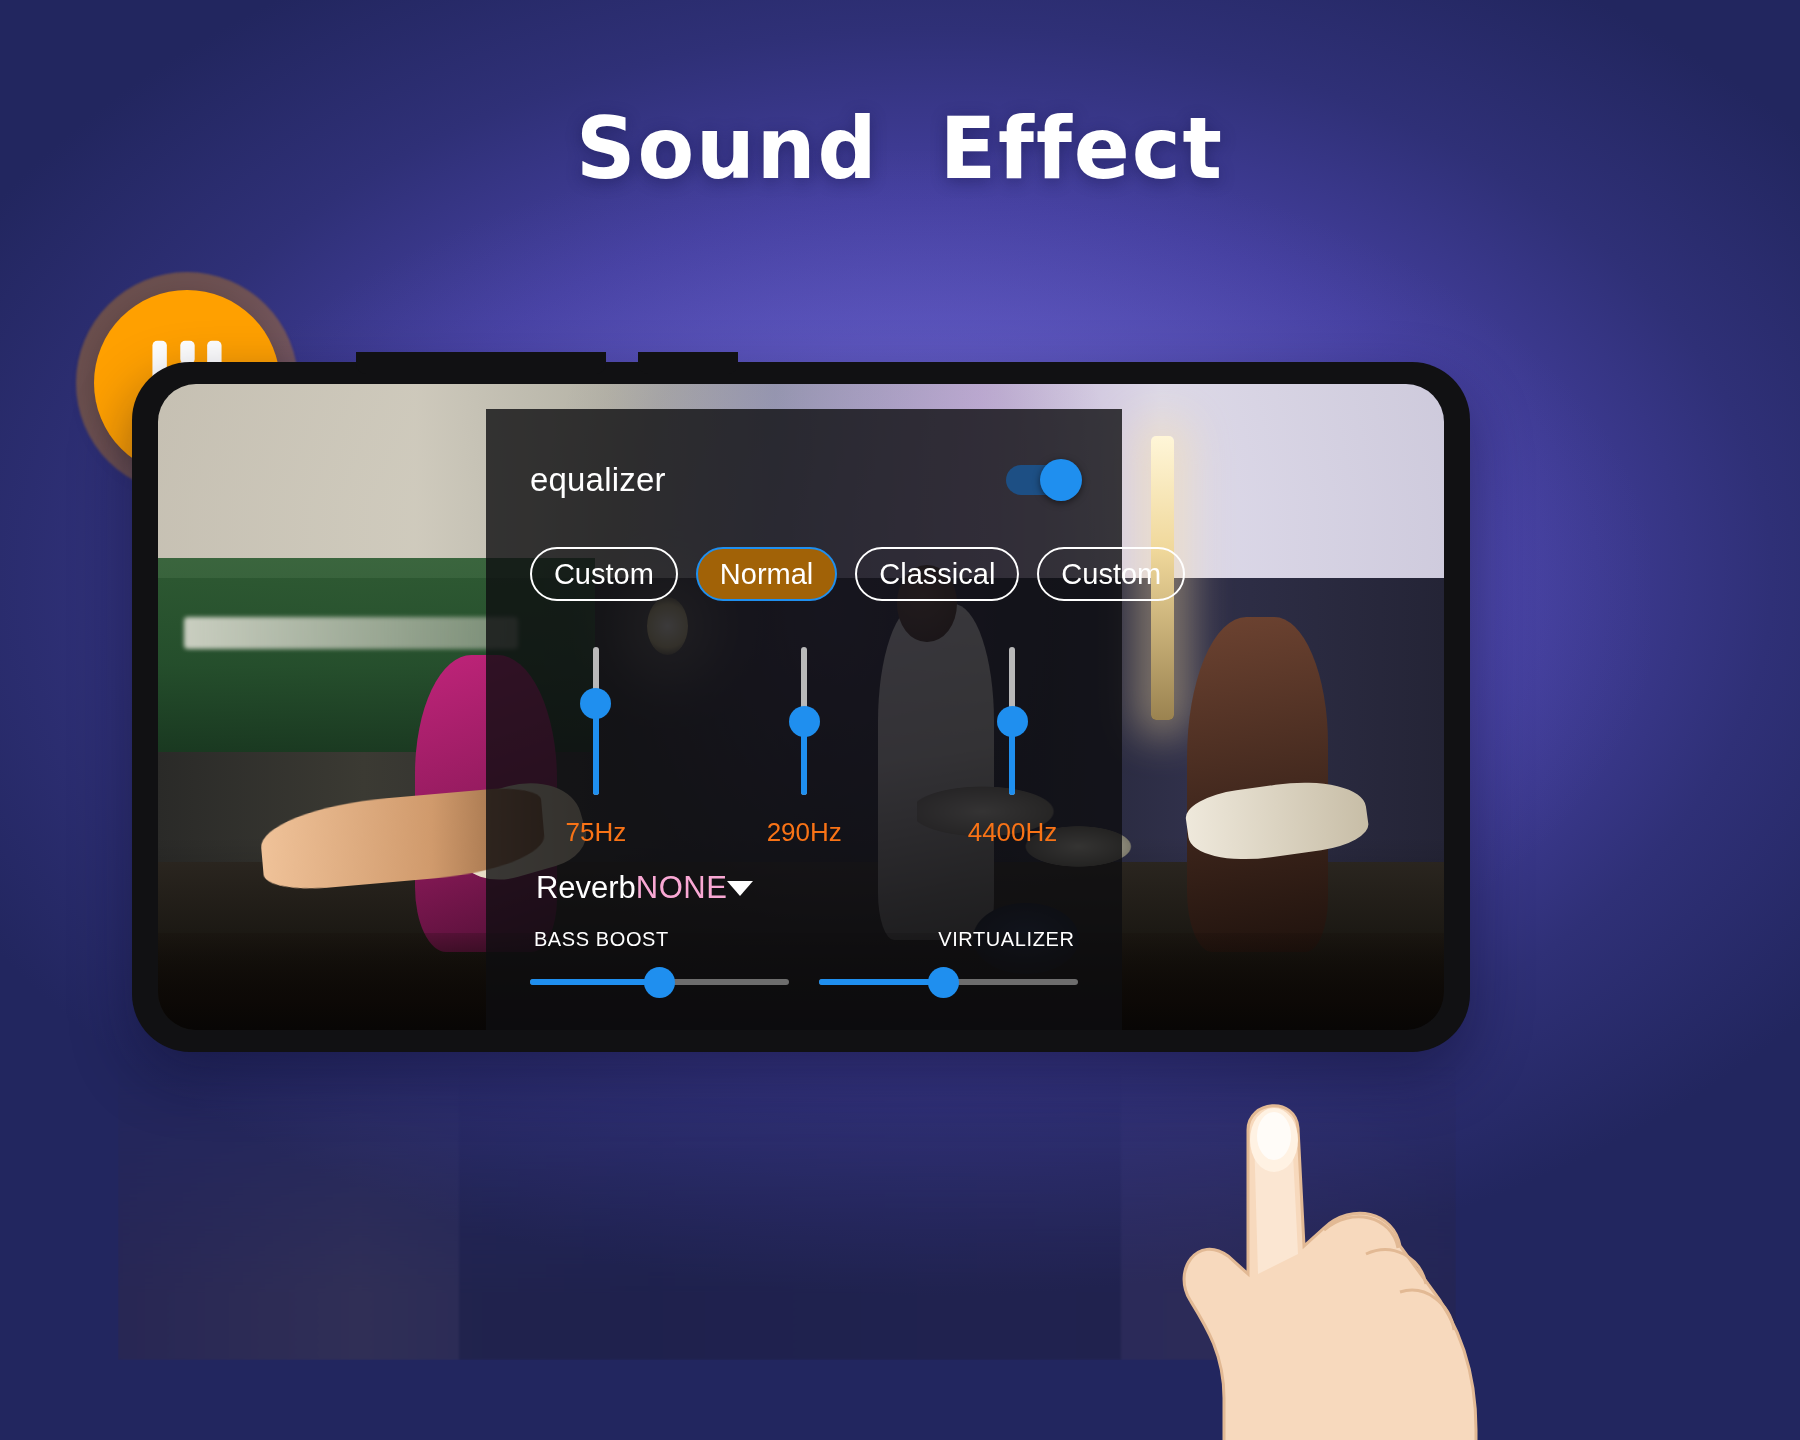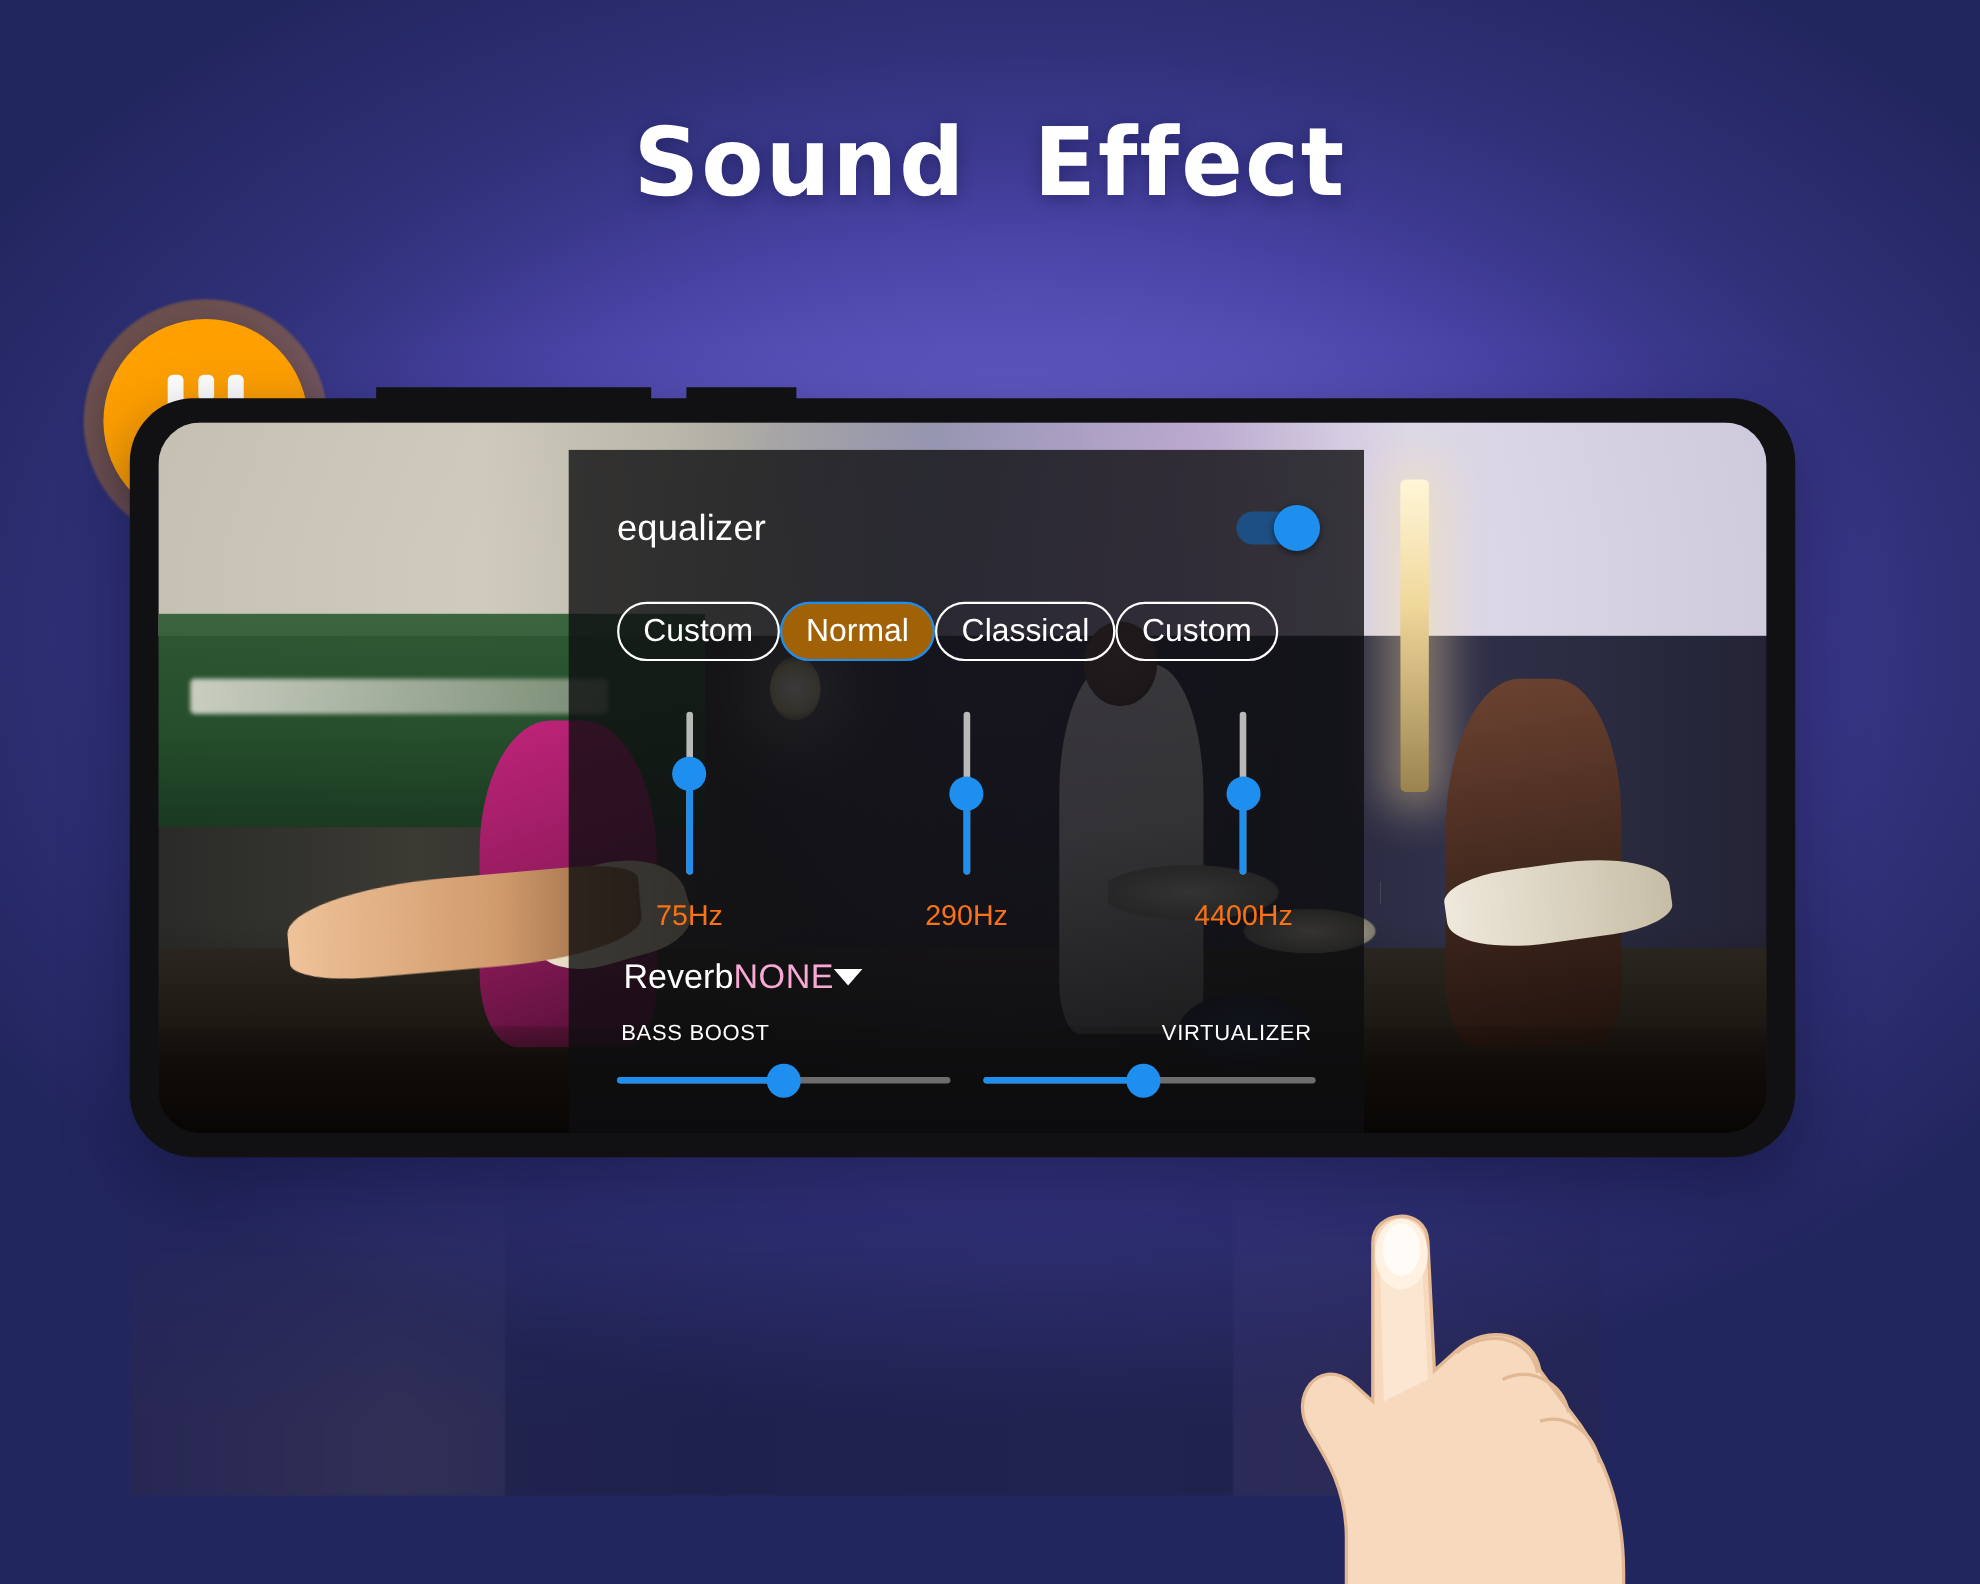--- a/index.html
+++ b/index.html
@@ -54,22 +54,22 @@
     width:186px; height:186px;
     border-radius:50%;
     background:#ffa000;
     box-shadow:0 6px 24px rgba(0,0,0,.18);
     display:flex; align-items:center; justify-content:center;
   }
   .badge svg { width:96px; height:96px; display:block; }
 
   
   .phone {
-    position:absolute; left:118px; top:362px;
-    width:1514px; height:690px;
+    position:absolute; left:132px; top:362px;
+    width:1338px; height:690px;
     background:#111113;
     border-radius:58px;
     box-shadow:0 24px 60px rgba(10,10,40,.45);
     padding:22px 26px;
   }
   .phone-notch-l, .phone-notch-r {
     position:absolute; top:-10px; height:22px;
     background:#111113; border-radius:0 0 10px 10px;
   }
   .phone-notch-l { left:224px; width:250px; }
@@ -193,21 +193,21 @@
     position:relative; width:72px; height:30px;
     border-radius:15px; background:#1d4f84;
   }
   .switch .knob {
     position:absolute; right:-4px; top:-6px;
     width:42px; height:42px; border-radius:50%;
     background:#1f8fef;
     box-shadow:0 2px 7px rgba(0,0,0,.5);
   }
 
-  .presets { display:flex; margin-top:48px; }
+  .presets { display:flex; gap:18px; margin-top:48px; }
   .pill {
     border:2px solid #ffffff;
     border-radius:30px;
     padding:9px 22px;
     font-size:29px;
     color:#fff;
     white-space:nowrap;
     background:transparent;
     line-height:1.12;
   }

